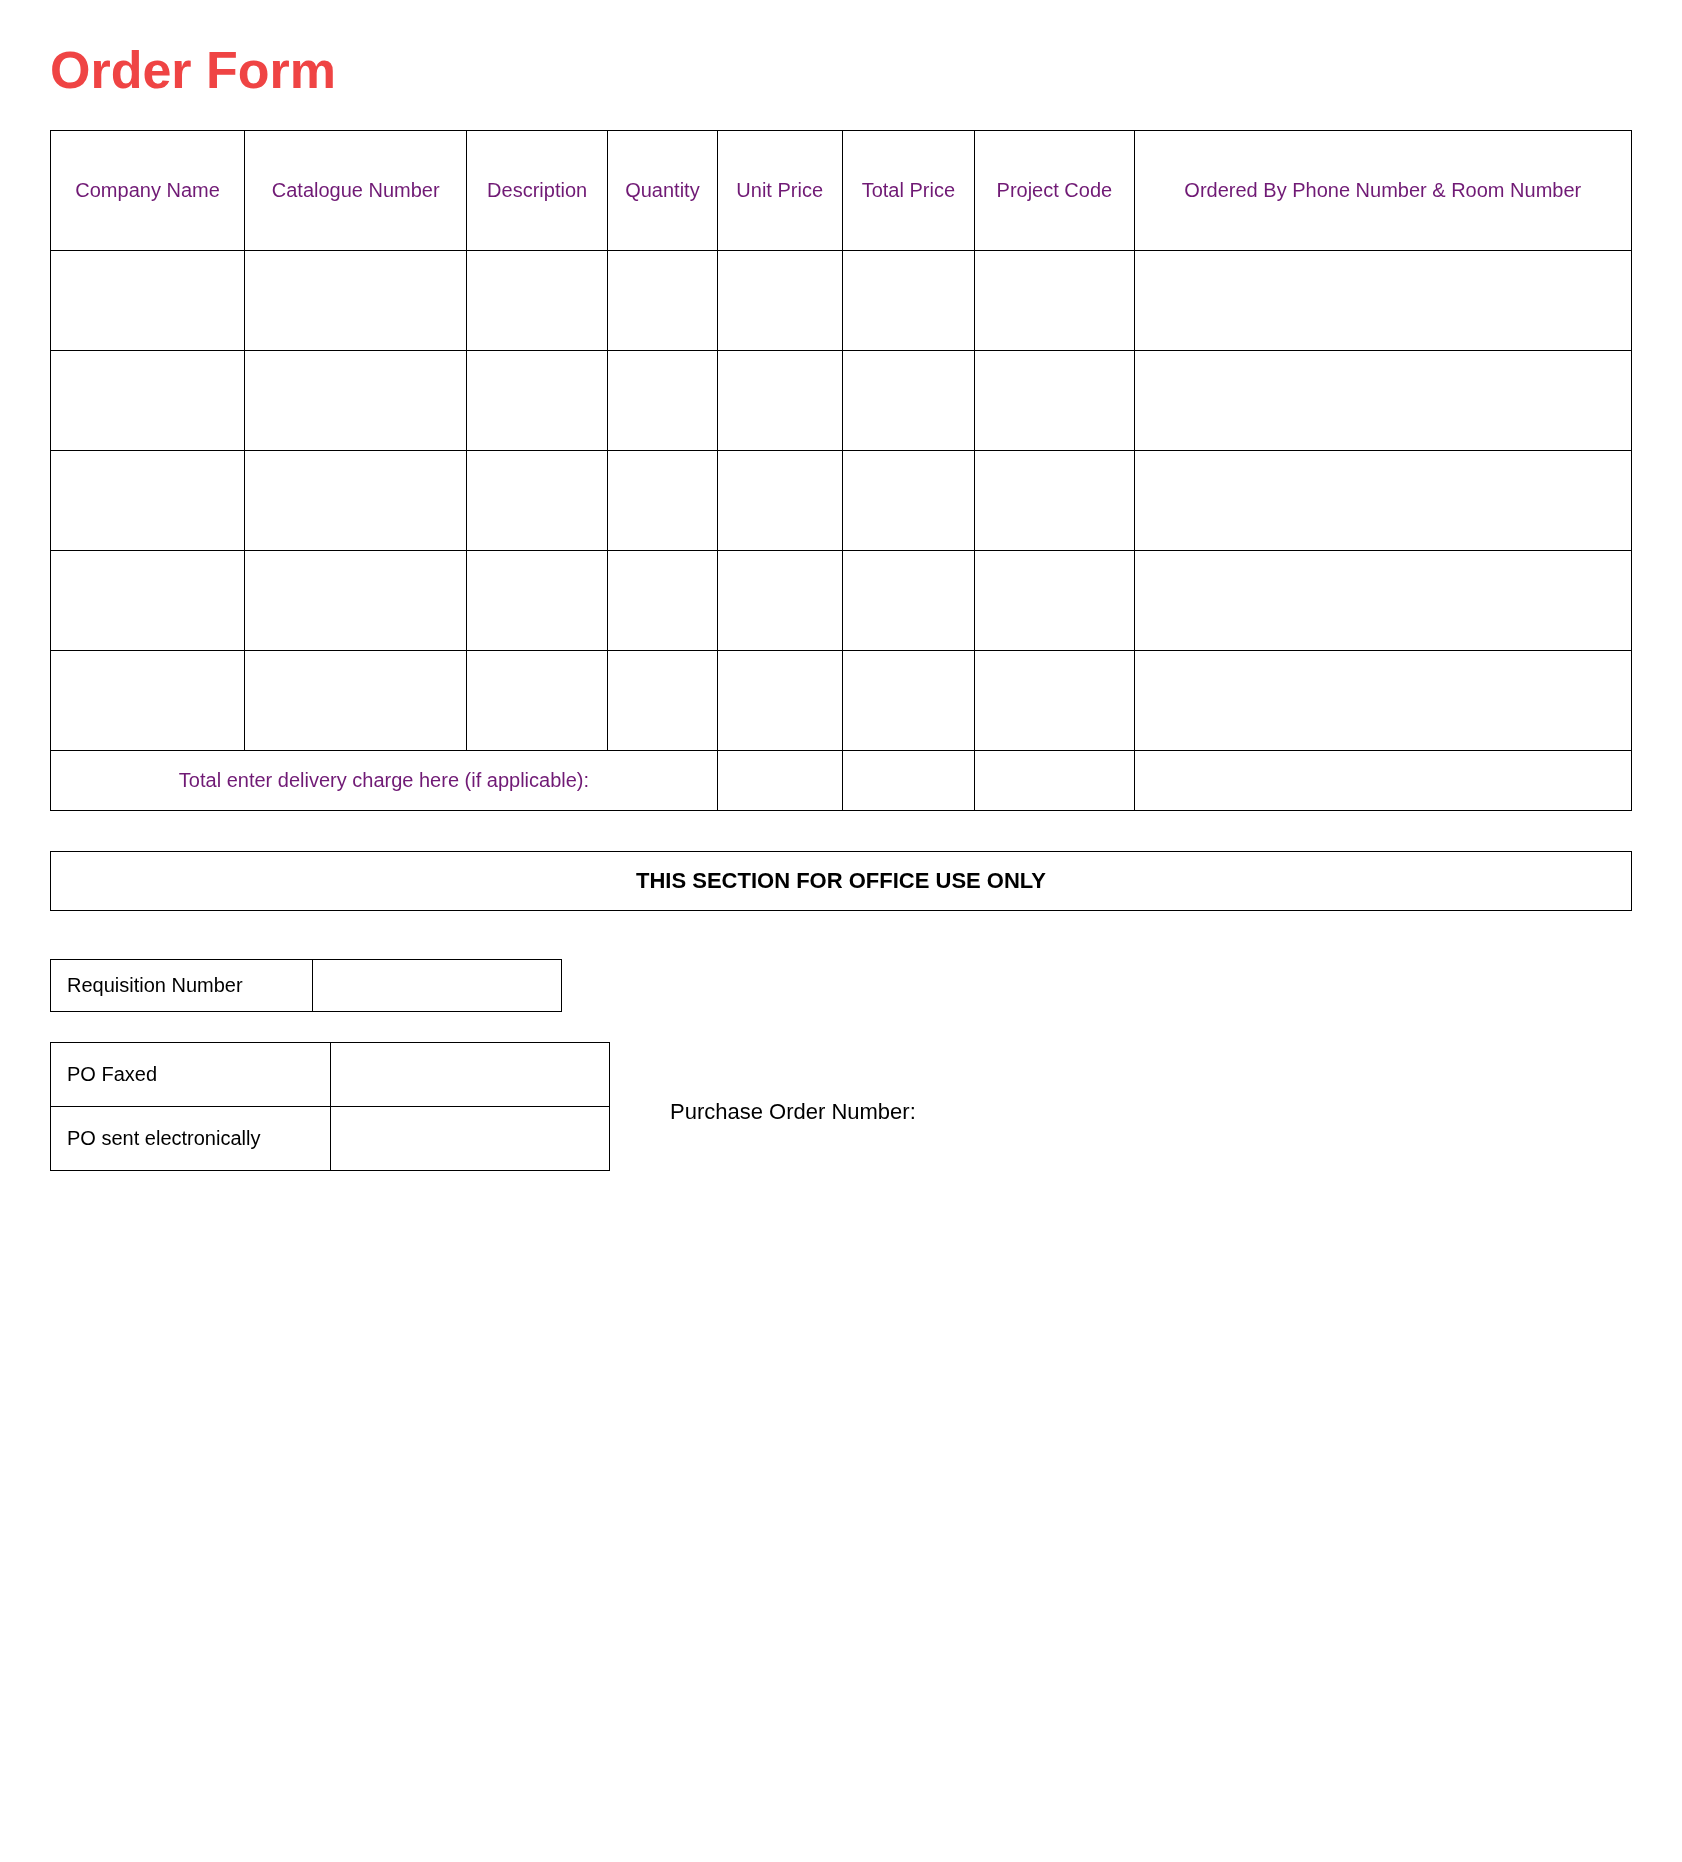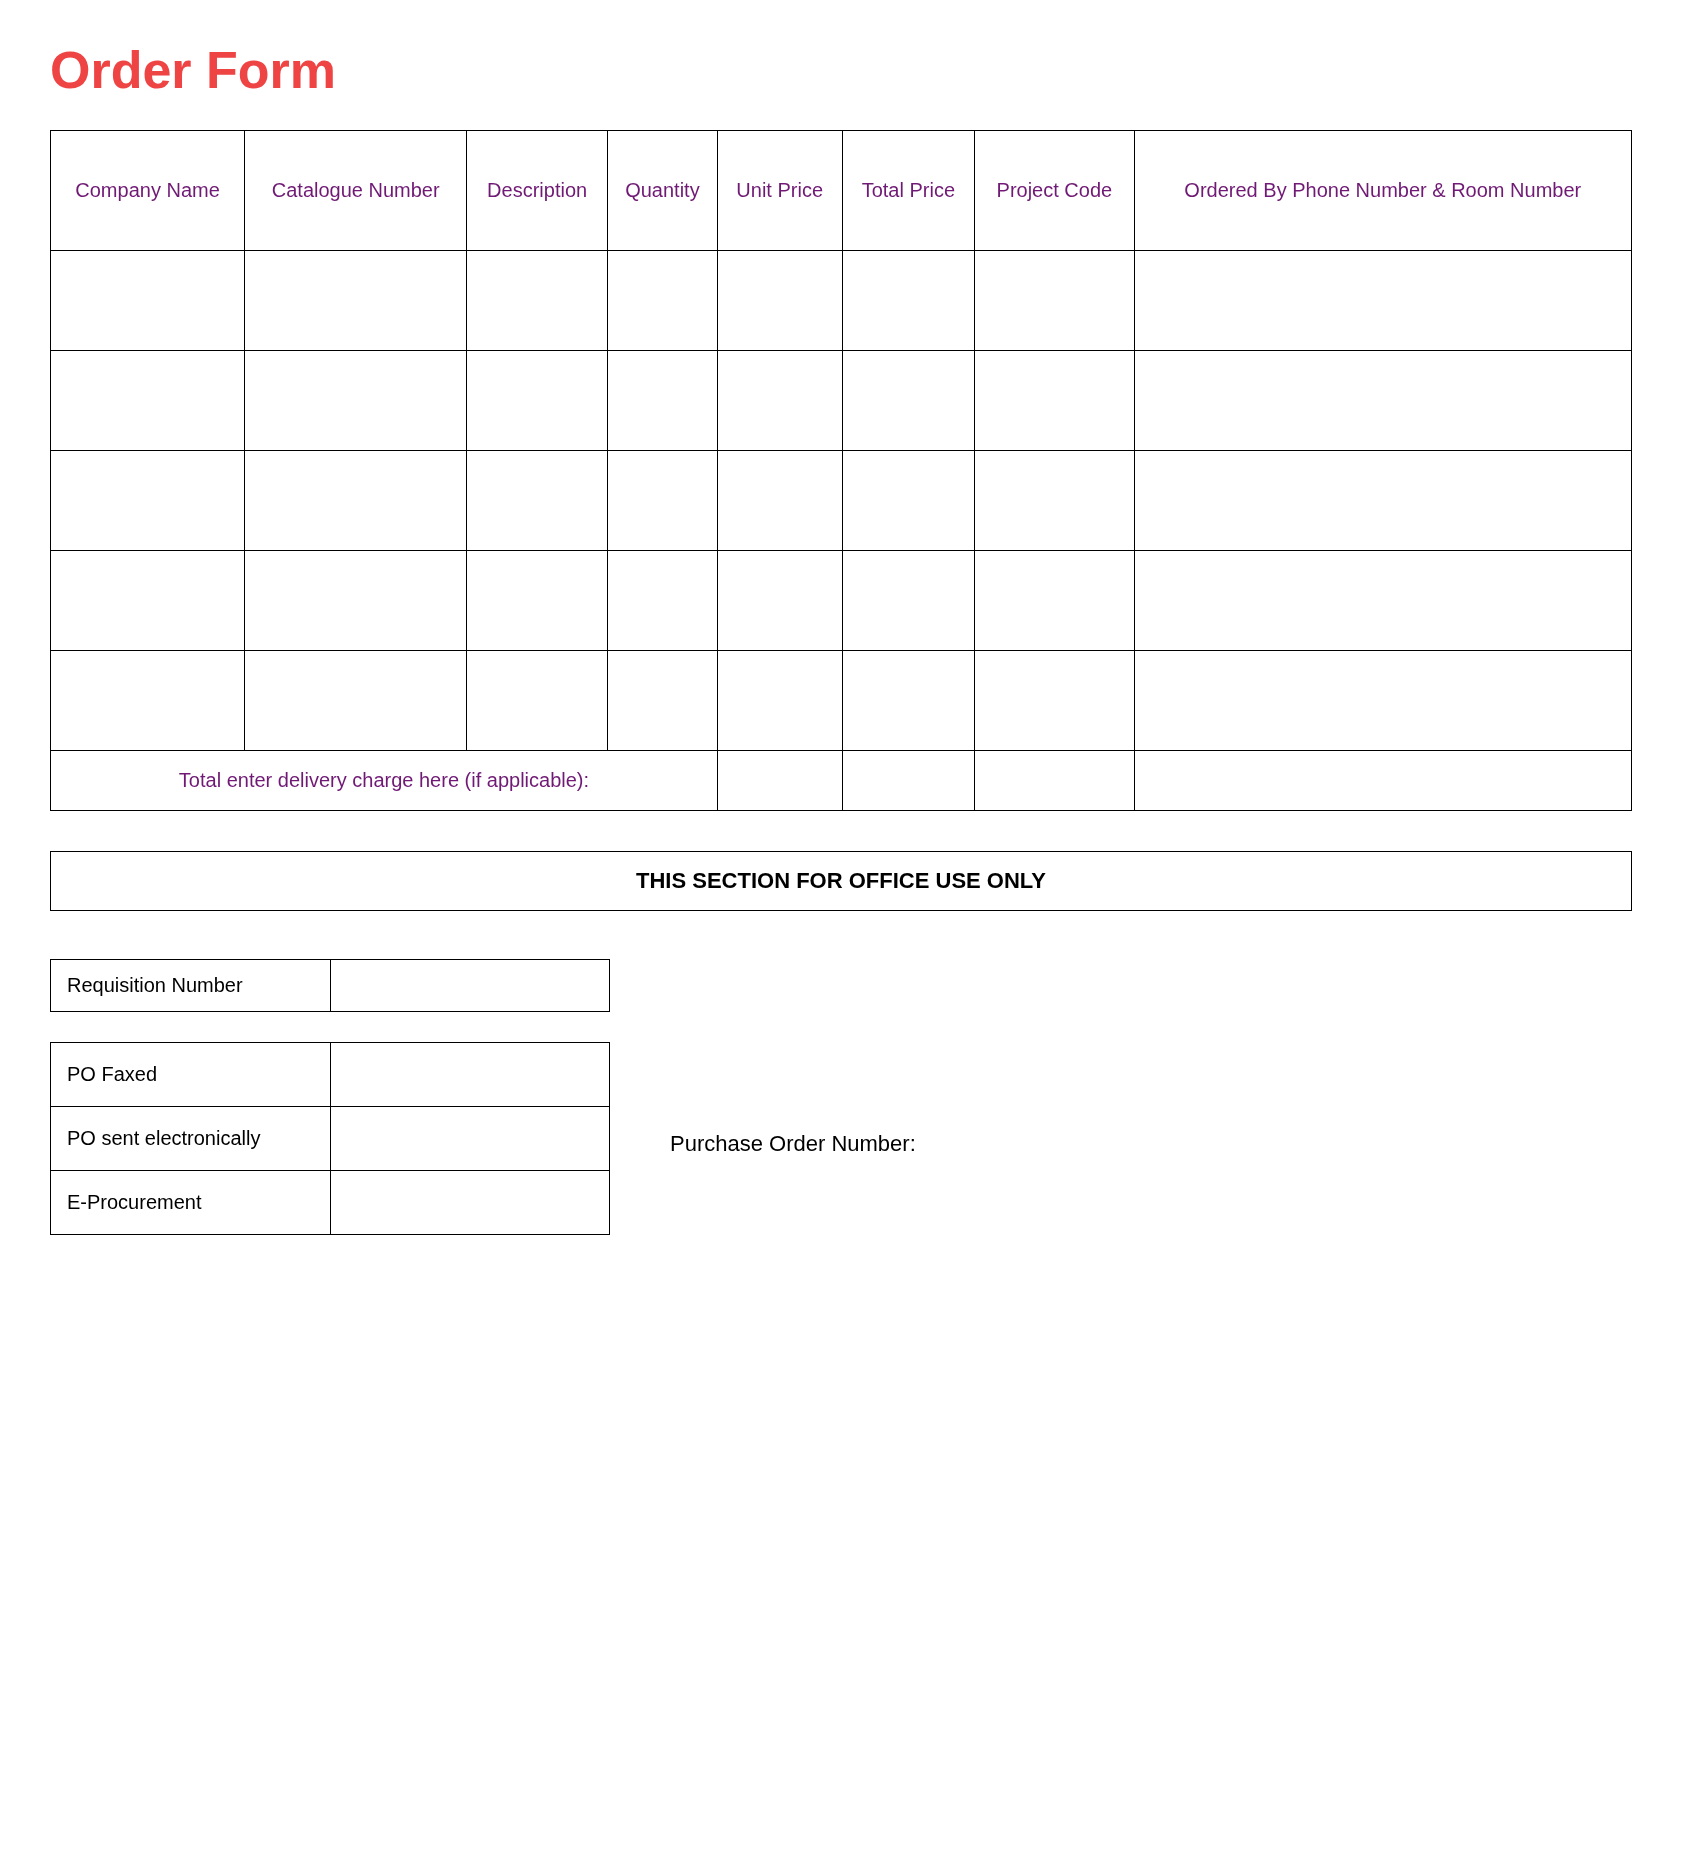--- a/index.html
+++ b/index.html
@@ -68,21 +68,21 @@
       border: 1.5px solid #000;
       text-align: center;
       padding: 16px;
       font-size: 22px;
       font-weight: bold;
       margin-bottom: 48px;
     }
 
     .requisition-table {
       border-collapse: collapse;
-      width: 560px;
+      width: 512px;
       margin-bottom: 30px;
     }
 
     .requisition-table td {
       border: 1.5px solid #000;
       padding: 14px 16px;
       font-size: 20px;
     }
 
     .requisition-table td:first-child {
@@ -219,22 +219,18 @@
     <table class="po-table">
       <tbody>
           <tr>
         <td>PO Faxed</td>
         <td></td>
       </tr>
       <tr>
         <td>PO sent electronically</td>
         <td></td>
       </tr>
-      <tr>
-        <td>E-Procurement</td>
-        <td></td>
-      </tr>
     </tbody>
       </table>
 
     <div class="po-number-label">Purchase Order Number:</div>
   </div>
 </div>
 
 </body></html>

